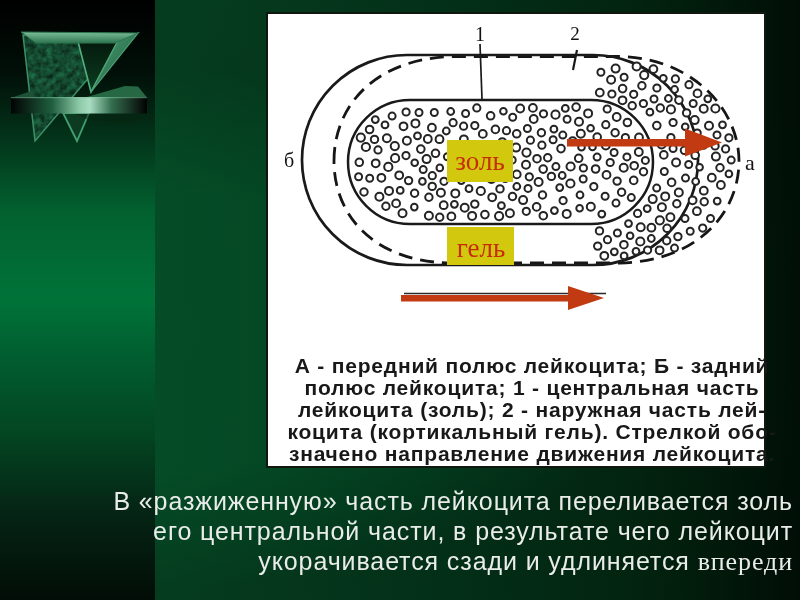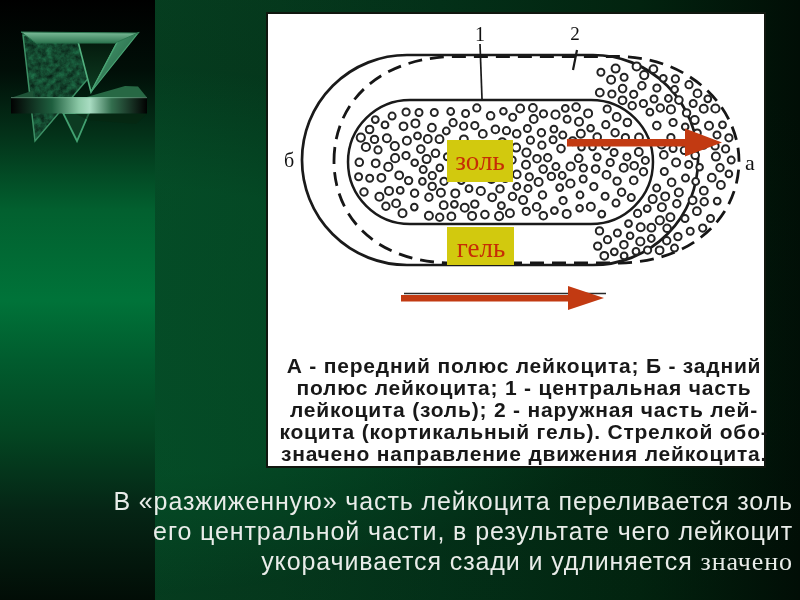--- a/index.html
+++ b/index.html
@@ -4,21 +4,21 @@
 <style>
 html,body{margin:0;padding:0;width:800px;height:600px;overflow:hidden;}
 body{position:relative;font-family:"Liberation Sans",sans-serif;
 background:
  radial-gradient(ellipse 900px 380px at 60px 330px, rgba(0,110,55,0.30) 0%, rgba(0,110,55,0.28) 40%, rgba(0,40,20,0.10) 70%, rgba(0,0,0,0) 100%),
  linear-gradient(to right, #064423 0%, #05391d 35%, #033018 55%, #02230f 80%, #010e06 100%);
 }
 #leftband{position:absolute;left:0;top:0;width:155px;height:600px;
 background:linear-gradient(to bottom,#000000 0%,#010f08 12%,#033018 22%,#02602f 35%,#007339 50%,#015c2e 60%,#034622 72%,#052515 85%,#020d06 100%);}
 #panel{position:absolute;left:266px;top:12px;width:496px;height:452px;background:#ffffff;border:2px solid #10170f;}
-#caption{will-change:transform;position:absolute;left:8px;top:341px;width:496px;text-align:center;font-weight:bold;
+#caption{will-change:transform;position:absolute;left:16px;top:341px;width:496px;text-align:center;font-weight:bold;
 font-size:21px;line-height:22px;color:#181818;letter-spacing:0.8px;}
 #bottomtext{will-change:transform;position:absolute;left:33px;top:486px;width:760px;font-size:25px;line-height:30px;color:#e9ece9;letter-spacing:0.9px;text-align:right;}
 #bottomtext .ser{font-family:"Liberation Serif",serif;font-size:26px;}
 </style>
 </head>
 <body>
 <div id="leftband"></div>
 <svg id="logo" style="position:absolute;left:0;top:20px;will-change:transform;" width="160" height="130" viewBox="0 0 160 130">
  <defs>
   <linearGradient id="barg" x1="0" y1="0" x2="1" y2="0">
@@ -393,13 +393,13 @@
  </g>
 </svg>
 <div id="caption">А - передний полюс лейкоцита; Б - задний<br>
 полюс лейкоцита; 1 - центральная часть<br>
 лейкоцита (золь); 2 - наружная часть лей-<br>
 коцита (кортикальный гель). Стрелкой обо-<br>
 значено направление движения лейкоцита.</div>
 </div>
 <div id="bottomtext">В «разжиженную» часть лейкоцита переливается золь<br>
 его центральной части, в результате чего лейкоцит<br>
-укорачивается сзади и удлиняется <span class="ser">значено</span></div>
+укорачивается сзади и удлиняется <span class="ser">впереди</span></div>
 
 </body></html>

